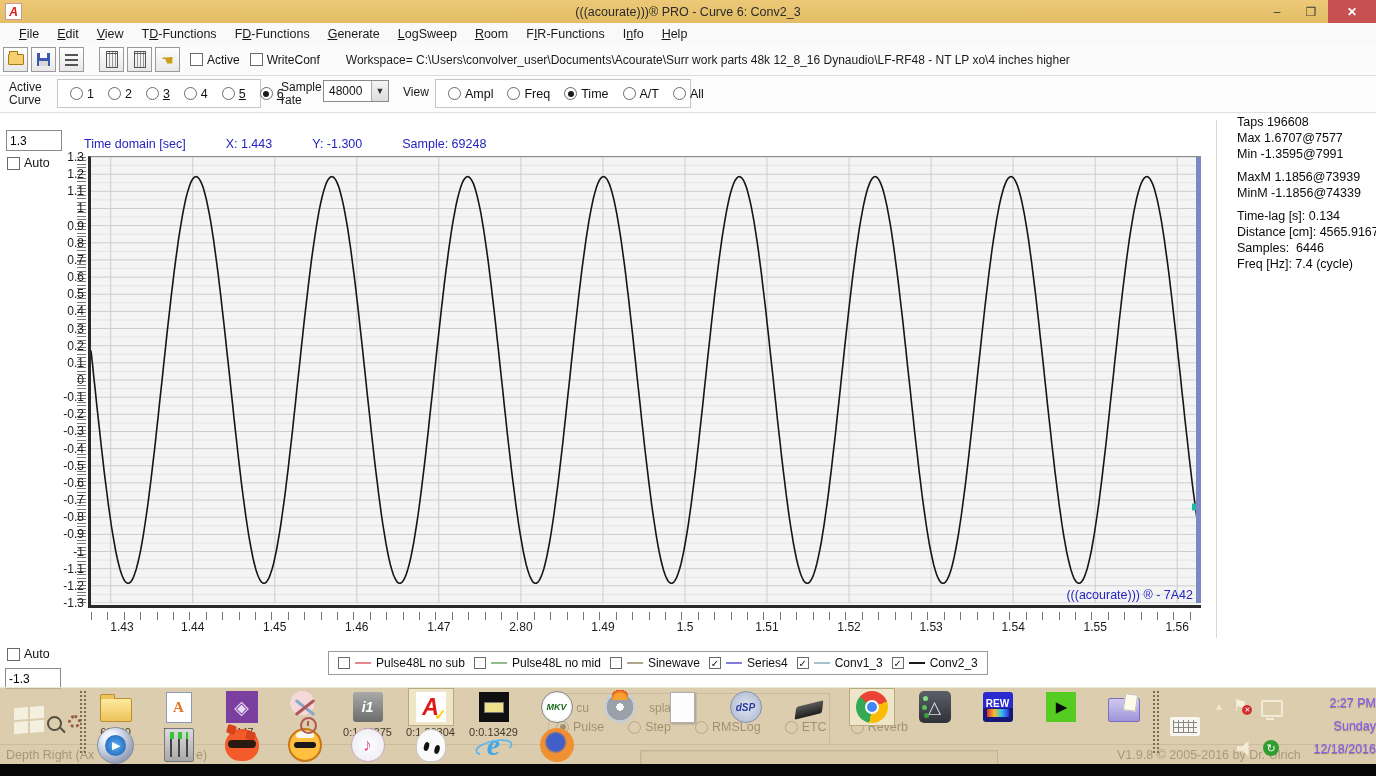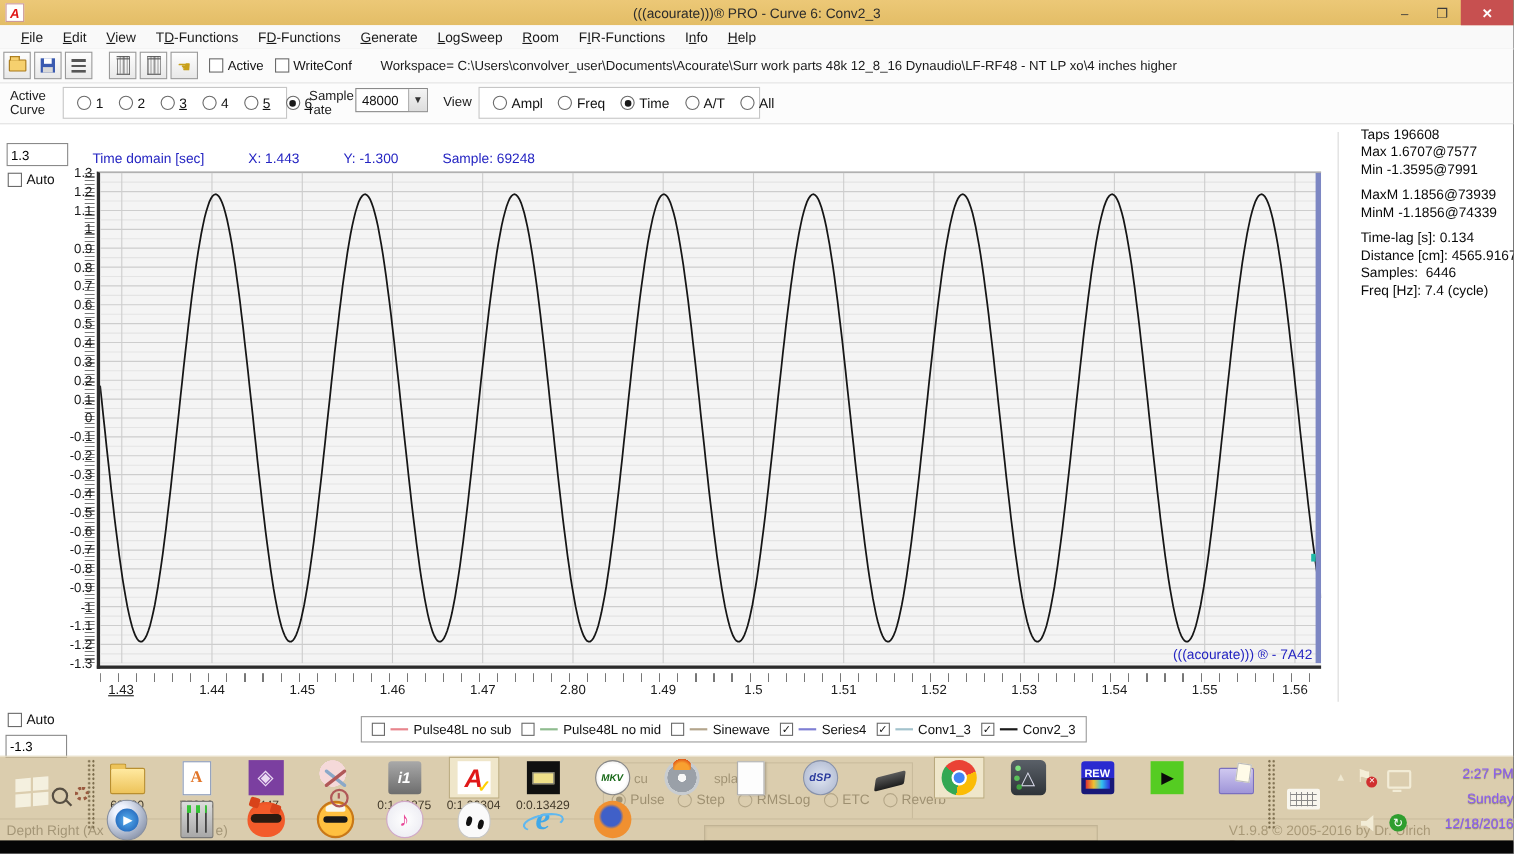--- a/index.html
+++ b/index.html
@@ -83,21 +83,21 @@
 
   
   #legend{position:absolute;left:328px;top:651px;height:24px;border:1px solid #9a9a9a;background:#fff;
           display:flex;align-items:center;padding:0 9px;gap:9px;box-sizing:border-box;}
   .legend-item{display:flex;align-items:center;gap:5px;font-size:12px;}
   .dash{width:16px;height:2px;flex:none;}
 
   
   #display-group{position:absolute;left:548px;top:693px;width:280px;height:52px;border:1px solid #bbb;}
   .frag{position:absolute;font-size:12px;color:#1a1a1a;}
-  #display-radios{position:absolute;left:556px;top:720px;display:flex;gap:12px;}
+  #display-radios{position:absolute;left:556px;top:720px;display:flex;gap:24px;}
   #statusbar{position:absolute;left:0;top:744px;width:100%;height:20px;border-top:1px solid #bdbdbd;background:#fafafa;}
   .status-text{position:absolute;top:748px;font-size:12.5px;color:#2a2a2a;}
   #status-field{position:absolute;left:640px;top:750px;width:356px;height:13px;border:1px solid #9a9a9a;background:#f7f4ec;
                 box-shadow:inset 1px 1px 2px rgba(0,0,0,.18);}
   #version-text{position:absolute;left:1117px;top:748px;font-size:12.5px;color:#3a352a;}
 
   
   #taskbar{position:absolute;left:0;top:687px;width:100%;height:77px;background:rgba(206,188,146,0.74);
            border-top:1px solid rgba(255,255,250,.55);}
   #blackstrip{position:absolute;left:0;top:764px;width:100%;height:12px;background:#060606;}
@@ -423,21 +423,21 @@
       <div class="ylab" style="left: 48px; top: 475.923px;">-0.6</div>
       <div class="ylab" style="left: 48px; top: 493.077px;">-0.7</div>
       <div class="ylab" style="left: 48px; top: 510.231px; text-align: right;">-0.8</div>
       <div class="ylab" style="left: 48px; top: 527.385px;">-0.9</div>
       <div class="ylab" style="left: 48px; top: 544.538px;">-1</div>
       <div class="ylab" style="left: 48px; top: 561.692px;">-1.1</div>
       <div class="ylab" style="left: 48px; top: 578.846px;">-1.2</div>
       <div class="ylab" style="left: 48px; top: 596px;">-1.3</div>
     </div>
   <div id="xlabels">
-      <div class="xlab" style="left: 110px; text-decoration: underline;">1.43</div>
+      <div class="xlab" style="left: 122px;">1.43</div>
       <div class="xlab" style="left: 192.729px;">1.44</div>
       <div class="xlab" style="left: 274.769px;">1.45</div>
       <div class="xlab" style="left: 356.809px;">1.46</div>
       <div class="xlab" style="left: 438.849px;">1.47</div>
       <div class="xlab" style="left: 520.889px;">2.80</div>
       <div class="xlab" style="left: 602.929px;">1.49</div>
       <div class="xlab" style="left: 684.969px;">1.5</div>
       <div class="xlab" style="left: 767.009px;">1.51</div>
       <div class="xlab" style="left: 849.049px;">1.52</div>
       <div class="xlab" style="left: 931.089px;">1.53</div>

